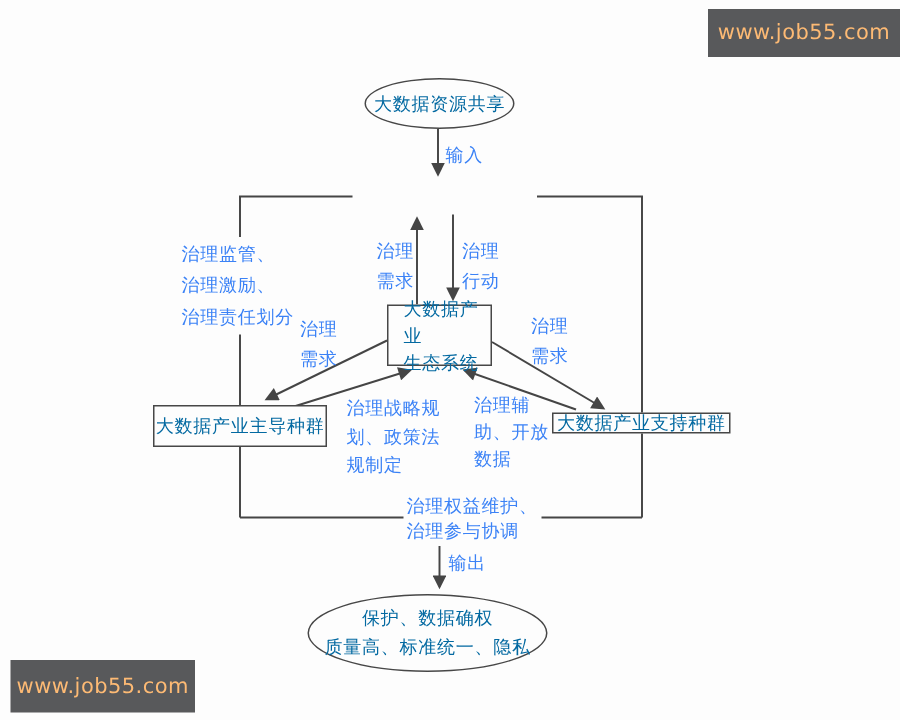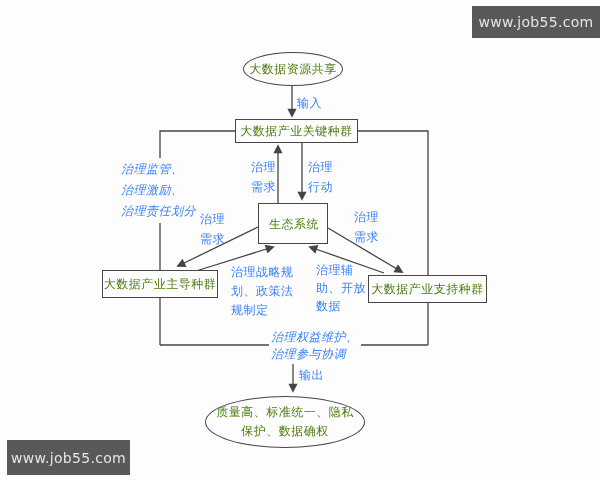--- a/index.html
+++ b/index.html
@@ -9,44 +9,44 @@
   }
   .canvas{
     position:relative;
     width:600px;height:480px;
     background:#fdfdfd;
     overflow:hidden;
   }
   svg.wires{position:absolute;left:0;top:0;z-index:1;}
   .banner{
     position:absolute;z-index:5;
-    background:#58595b;color:#e5e5e5;
+    background:#58595b;color:#fdba74;
     font-family:"DejaVu Sans","Liberation Sans",sans-serif;
     font-size:14px;letter-spacing:.3px;
     display:flex;align-items:center;justify-content:center;
   }
   .banner.top{left:472px;top:6px;width:128px;height:32px;}
   .banner.bottom{left:7px;top:440px;width:123px;height:35px;}
   .node{
     position:absolute;z-index:3;
     background:#fdfdfd;
     border:1.5px solid #474747;
-    color:#4d7c0f;font-size:12px;letter-spacing:.5px;
+    color:#0369a1;font-size:12px;letter-spacing:.5px;
     display:flex;align-items:center;justify-content:center;
     box-sizing:border-box;text-align:center;
   }
   .ellipse{border-radius:50%;}
   .node.multiline{flex-direction:column;justify-content:center;text-align:left;align-items:flex-start;padding-left:10px;line-height:18px;}
   .ellipse.multiline{align-items:center;text-align:center;padding-left:0;line-height:19px;}
   .lbl{
     position:absolute;z-index:2;
     color:#3b82f6;font-size:12px;letter-spacing:.5px;
     line-height:20px;white-space:nowrap;
   }
-  .lbl.masked{background:#fdfdfd;z-index:2;padding:1px 2px;font-style:italic;}
+  .lbl.masked{background:#fdfdfd;z-index:2;padding:1px 2px;}
   .lh19{line-height:19px;}
   .lh18{line-height:18px;}
   .lh17{line-height:17px;margin-left:20px;}
   .lh21{line-height:21px;}
 </style>
 </head>
 <body>
 
 <div class="canvas">
 
@@ -84,39 +84,37 @@
     <span>www.job55.com</span>
   </div>
   <div class="banner bottom">
     <span>www.job55.com</span>
   </div>
 
   <div class="node ellipse" style="left:243px;top:52px;width:100px;height:34px;">
     <span>大数据资源共享</span>
   </div>
 
-  <div class="node" style="left:235px;top:119px;width:123px;height:24px;">
-    <span>大数据产业关键种群</span>
-  </div>
 
   <div class="node multiline" style="left:258px;top:203px;width:70px;height:41px;">
+    <span>大数据产业</span>
     <span>生态系统</span>
   </div>
 
   <div class="node" style="left:102px;top:270px;width:116px;height:28px;">
     <span>大数据产业主导种群</span>
   </div>
 
-  <div class="node" style="left:368px;top:275px;width:119px;height:28px;">
+  <div class="node" style="left:368px;top:275px;width:119px;height:14px;">
     <span>大数据产业支持种群</span>
   </div>
 
   <div class="node ellipse multiline" style="left:205px;top:396px;width:160px;height:52px;">
+    <span>保护、数据确权</span>
     <span>质量高、标准统一、隐私</span>
-    <span>保护、数据确权</span>
   </div>
 
   <div class="lbl" style="left:297px;top:93px;">输入</div>
 
   <div class="lbl" style="left:251px;top:157px;">
     <div>治理</div>
     <div>需求</div>
   </div>
 
   <div class="lbl" style="left:308px;top:157px;">

